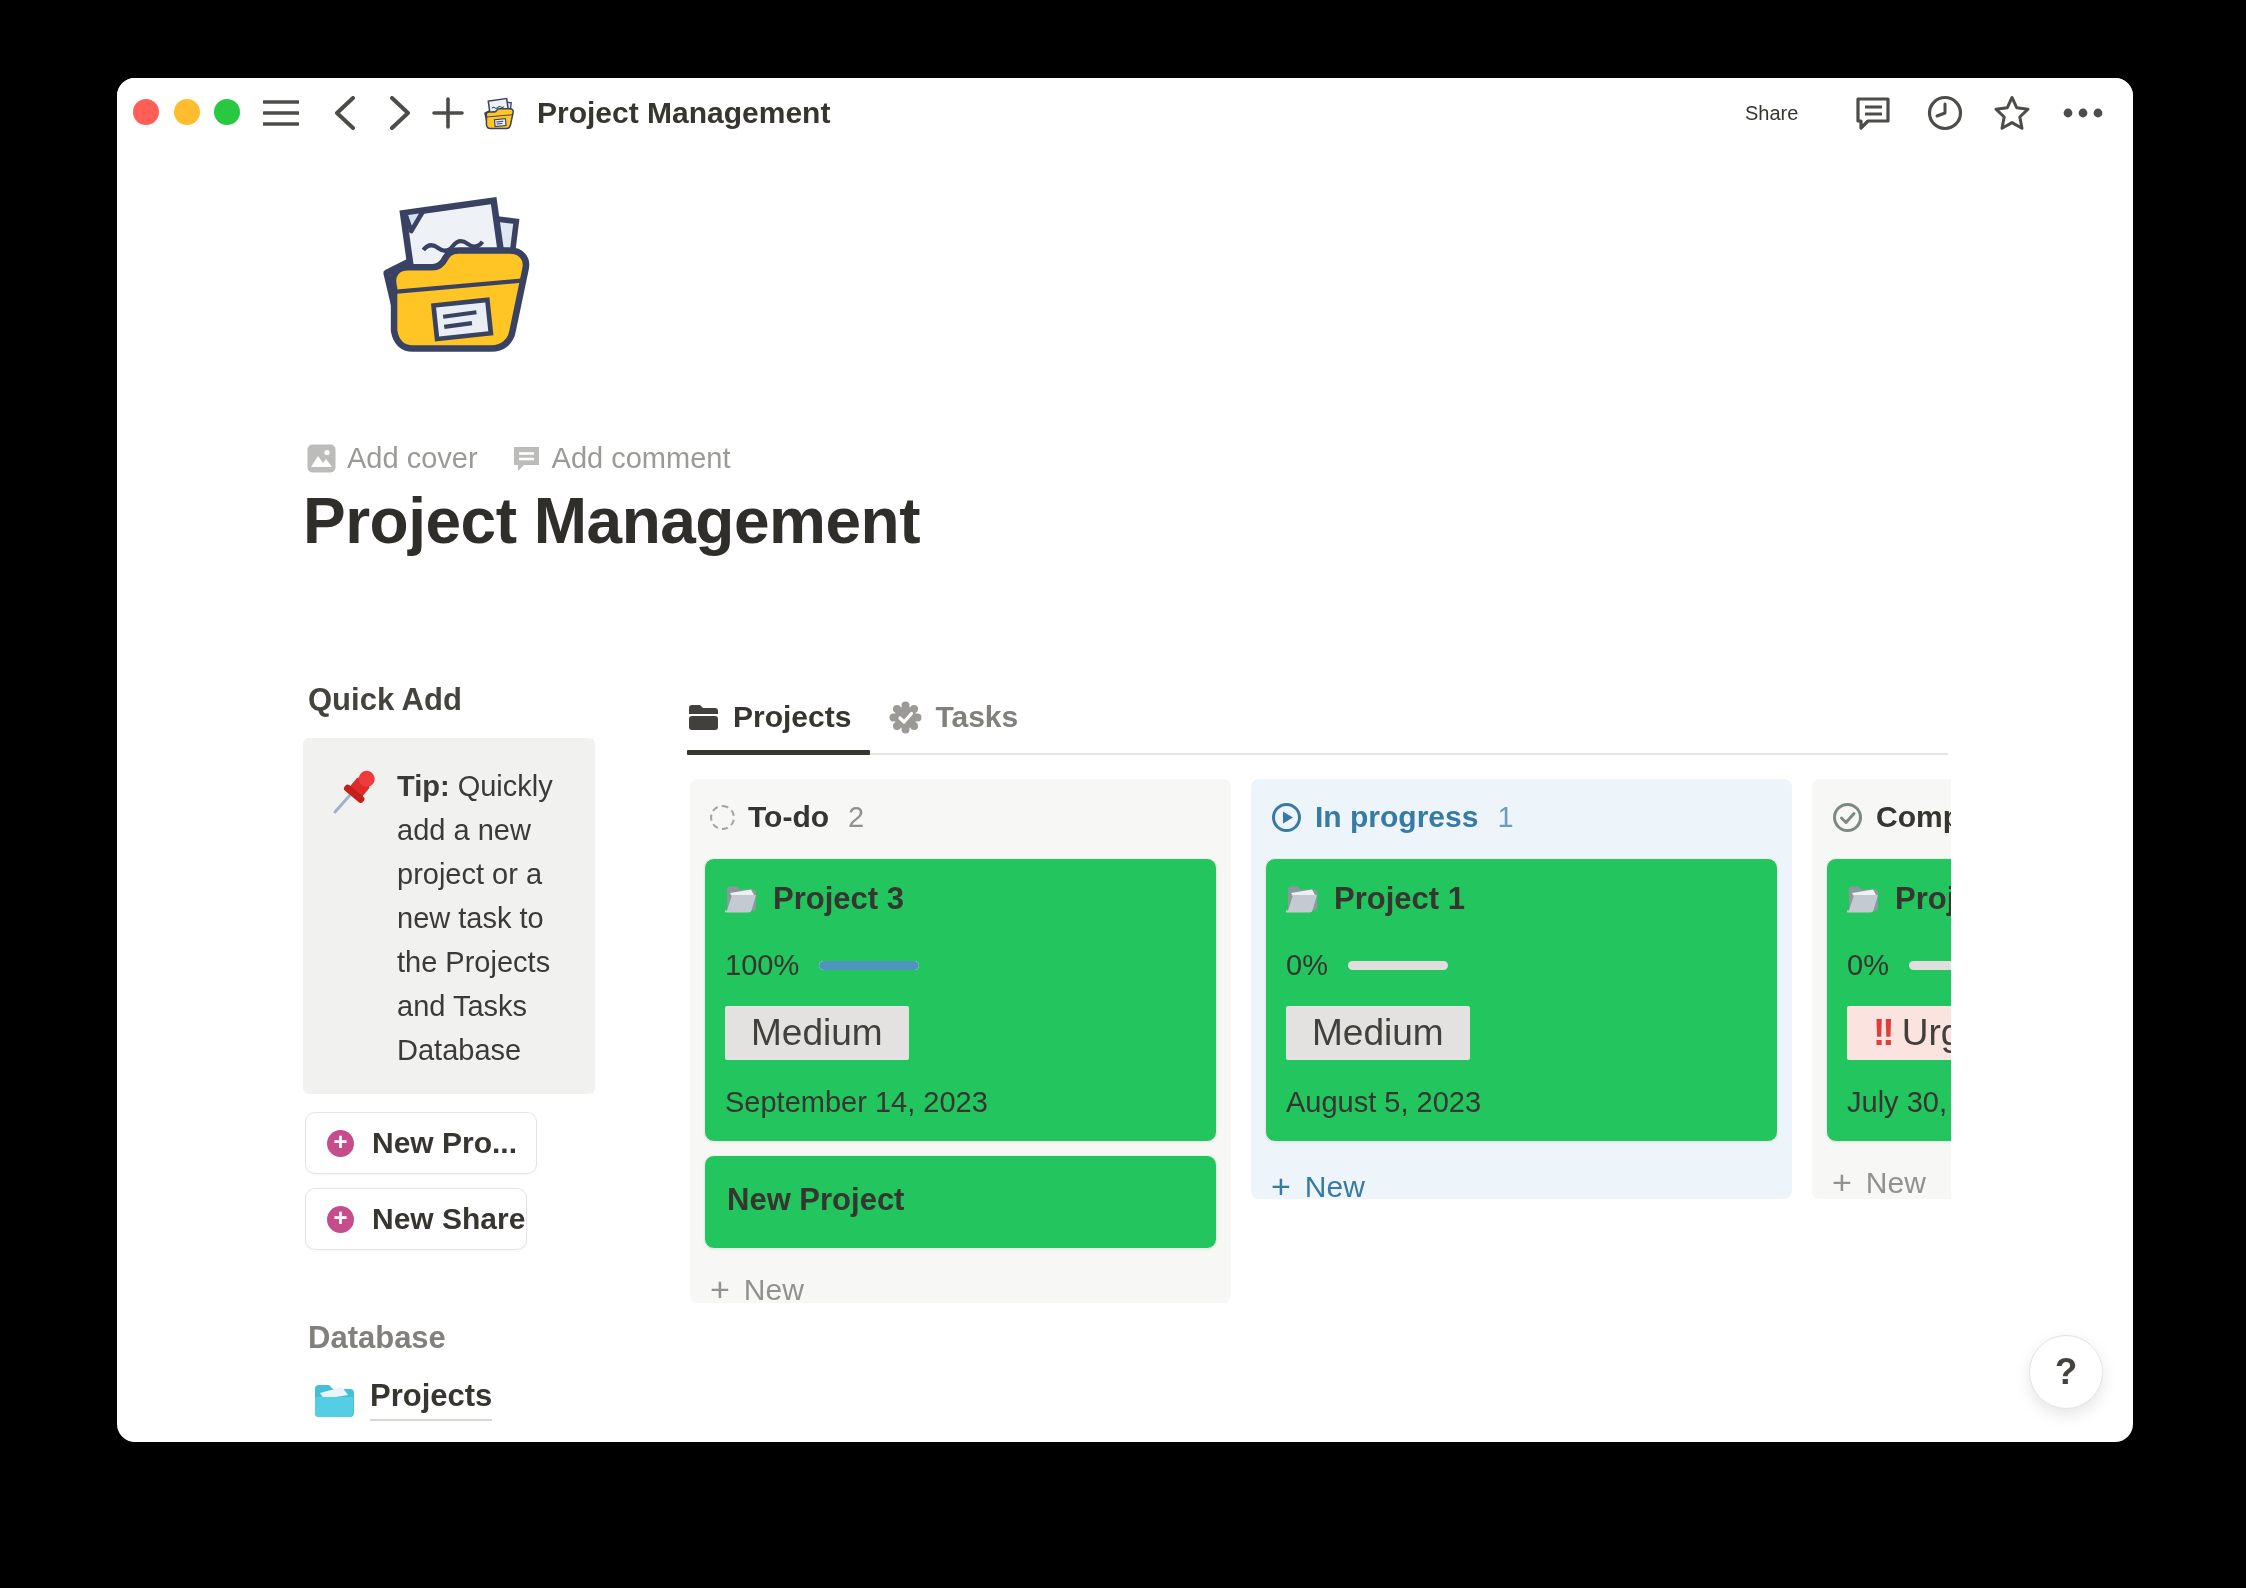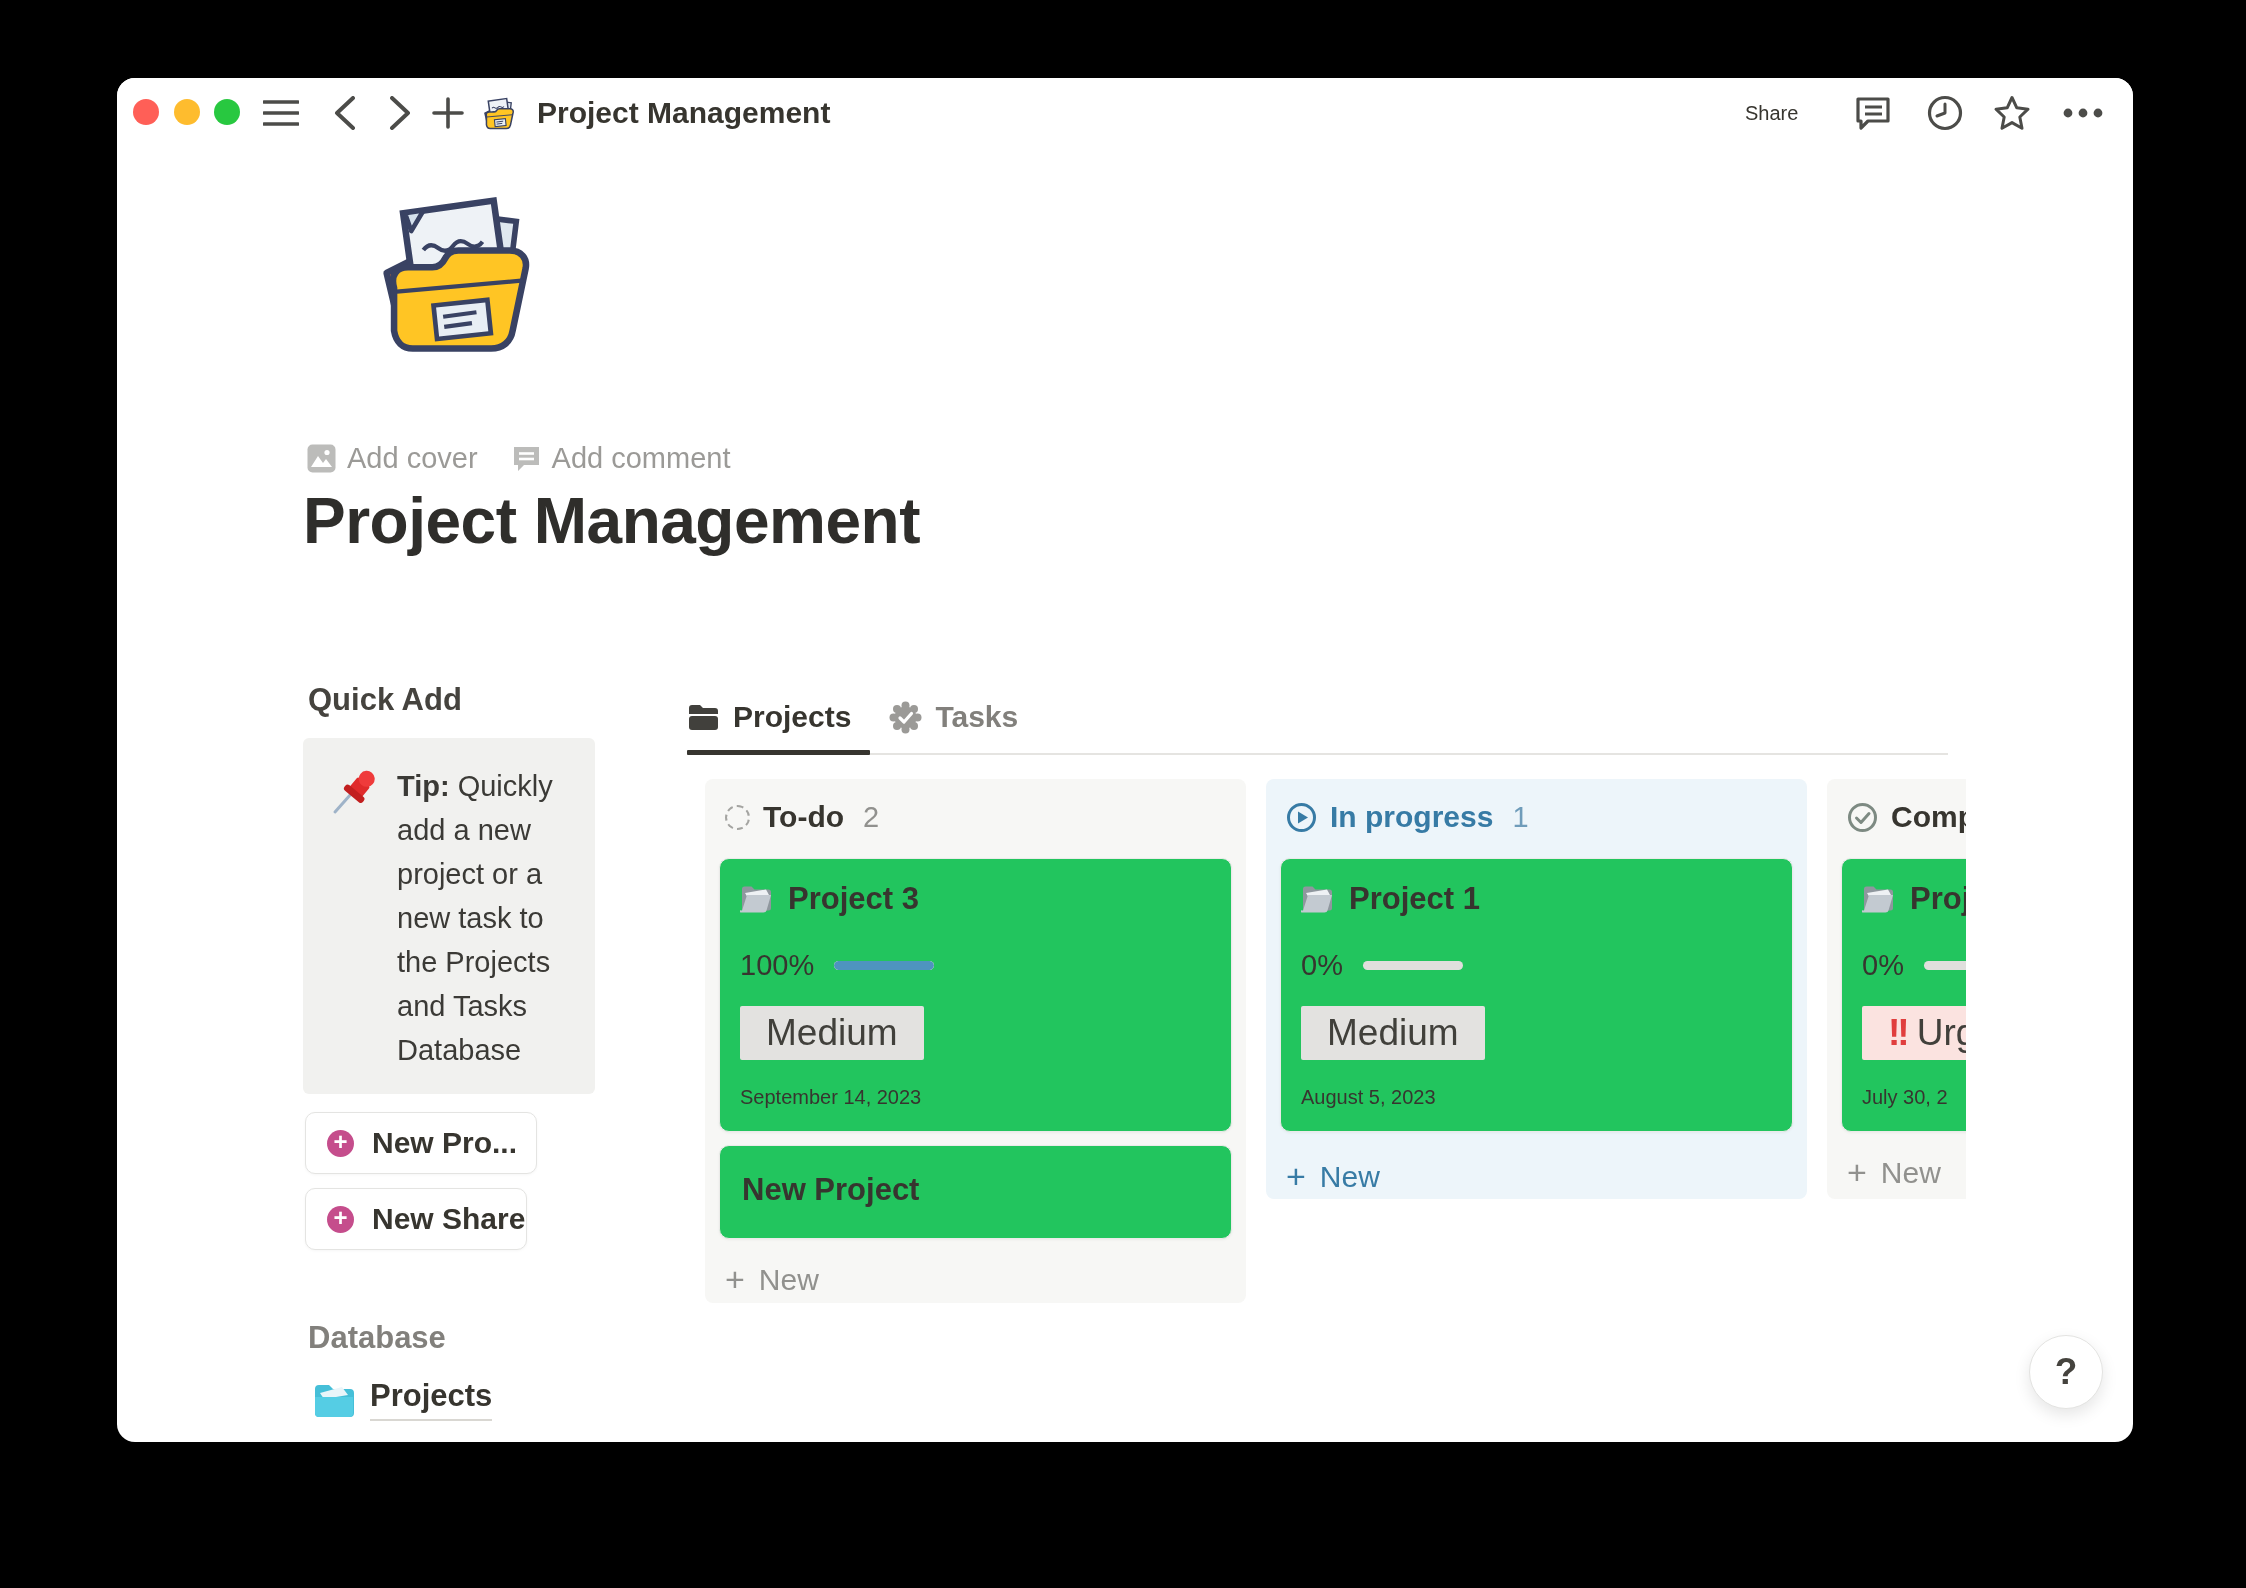--- a/index.html
+++ b/index.html
@@ -61,42 +61,42 @@
   .db-link .lbl { font-size:31px; font-weight:600; color:#37352f; border-bottom:2px solid #d9d7d2; padding-bottom:5px; }
   
   .tabs { position:absolute; left:570px; top:616px; display:flex; align-items:center; height:46px; }
   .tab { display:flex; align-items:center; gap:13px; cursor:pointer; }
   .tab-label-active { font-size:30px; font-weight:700; color:#37352f; }
   .tab-label-idle   { font-size:30px; font-weight:600; color:#82807c; }
   .tab + .tab { margin-left:38px; }
   .tab-underline { position:absolute; left:570px; top:672px; width:183px; height:5px; background:#37352f; border-radius:1px; }
   .tab-rule { position:absolute; left:570px; top:675px; width:1261px; height:1.5px; background:#e5e4e1; }
   
-  .board { position:absolute; left:588px; top:701px; width:1261px; height:534px; overflow:hidden; }
+  .board { position:absolute; left:573px; top:701px; width:1261px; height:534px; overflow:hidden; }
   .column { position:absolute; top:0; width:541px; border-radius:8px; }
   .col-1 { left:0;     height:524px; background:#f7f7f5; }
   .col-2 { left:561px; height:420px; background:#edf5fa; }
   .col-3 { left:1122px;height:420px; background:#f7f7f5; }
   .col-header { display:flex; align-items:center; gap:13px; padding:21px 18px 0 20px; }
   .col-name { font-size:30px; font-weight:700; color:#37352f; }
   .col-2 .col-name { color:#377ba5; }
   .col-count { font-size:29px; color:#91918e; margin-left:6px; }
   .col-2 .col-count { color:#6f9cba; }
   .card { background:#22c55e; border:1px solid #ebebe9; border-radius:10px; margin:24px 14px 0 14px;
           box-shadow:0 1px 3px rgba(15,15,15,0.05); padding:22px 20px 22px; cursor:pointer; }
   .card-title { display:flex; align-items:center; gap:15px; font-size:31px; font-weight:700; color:#37352f; }
   .prog-row { margin-top:32px; display:flex; align-items:center; gap:20px; font-size:29px; color:#37352f; }
   .prog-track { width:100px; height:9px; border-radius:5px; background:#e0dfdd; overflow:hidden; }
   .prog-fill { display:block; height:100%; border-radius:5px; background:#4e94bf; }
   .chip-row { margin-top:24px; }
   .chip { display:inline-block; background:#e3e2e0; border-radius:2px; padding:6px 26px;
           font-size:37px; color:#41403b; }
   .chip-urgent { background:#fbe3e0; }
   .bangbang { color:#e03e3e; font-weight:700; letter-spacing:-3px; margin-right:10px; }
-  .card-date { margin-top:26px; font-size:20px; color:#37352f; }
+  .card-date { margin-top:26px; font-size:29px; color:#37352f; }
   .card-simple { margin-top:13px; padding:26px 22px 30px; }
   .col-new { display:flex; align-items:center; gap:14px; font-size:30px; color:#91918e;
              padding:0 20px; margin-top:24px; cursor:pointer; }
   .col-2 .col-new { color:#377ba5; margin-top:28px; }
   .plus-glyph { font-size:34px; font-weight:400; line-height:1; margin-top:-3px; }
   .icon-circle-dashed { width:25px; height:25px; border:2.5px dashed #a4a4a1; border-radius:50%; flex:0 0 auto; }
   
   .help-btn { position:absolute; left:1912px; top:1257px; width:74px; height:74px; border-radius:50%;
               background:#fff; border:1.5px solid #e3e3e1; box-shadow:0 6px 16px rgba(0,0,0,0.10);
               display:flex; align-items:center; justify-content:center;

